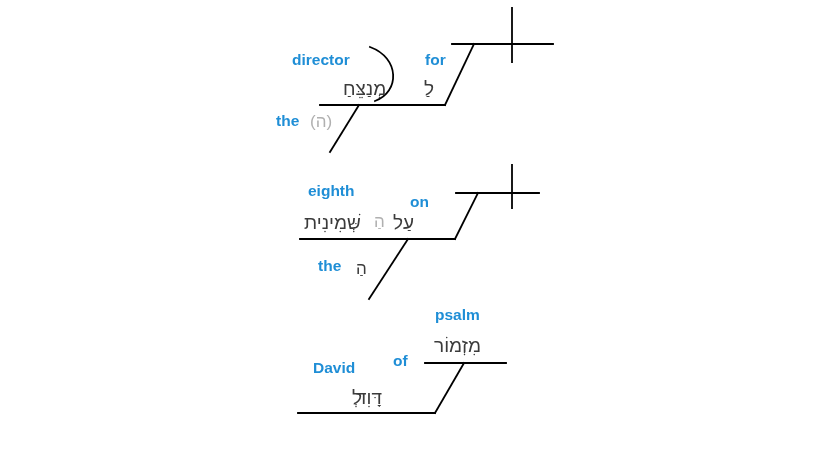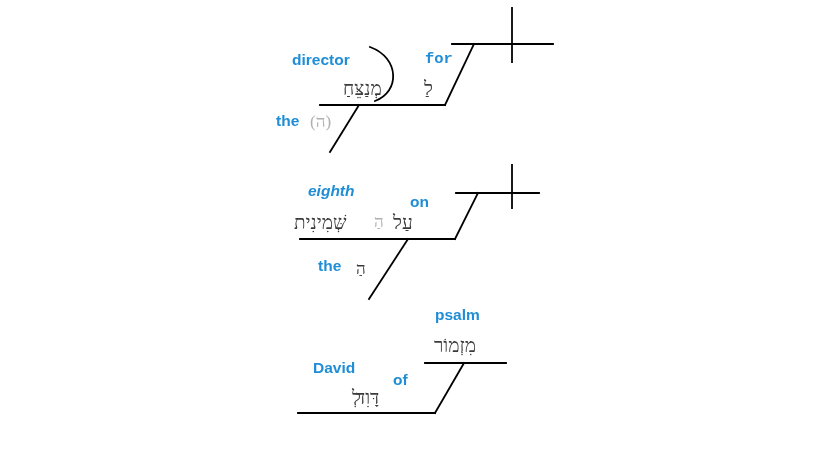--- a/index.html
+++ b/index.html
@@ -21,21 +21,21 @@
     line-height:1;
   }
   .heb{
     position:absolute;
     color:#3b3b3b;
     font-size:19px;
     white-space:nowrap;
     line-height:1;
     direction:rtl;
     unicode-bidi:bidi-override;
-    font-family:Liberation Serif, serif;
+    font-family:Liberation Sans, sans-serif;
     text-align:center;
   }
   .heb.faint{color:#b0b0b0;font-size:17px;}
   .heb.small{font-size:17px;}
 </style>
 </head>
 <body>
 
 <div id="diagram-root">
 
@@ -56,42 +56,42 @@
       <line x1="408" y1="239" x2="369" y2="299"></line>
 
       <line x1="425" y1="363" x2="506" y2="363"></line>
       <line x1="435" y1="413" x2="464" y2="363"></line>
       <line x1="298" y1="413" x2="435" y2="413"></line>
     </g>
   </svg>
 
   <div>
     <span class="gloss" style="left:292px;top:52px;">director</span>
-    <span class="gloss" style="left:425px;top:52px;font-family:Liberation Mono, monospace;">for</span>
+    <span class="gloss" style="left:425px;top:52px;">for</span>
     <span class="gloss" style="left:276px;top:113px;">the</span>
 
     <span class="heb" style="left:343px;top:79px;">מְנַצֵּחַ</span>
     <span class="heb" style="left:424px;top:79px;">לַ</span>
     <span class="heb faint" style="left:310px;top:113px;">(ה)</span>
   </div>
 
   <div>
-    <span class="gloss" style="left:308px;top:183px;font-style:italic;">eighth</span>
+    <span class="gloss" style="left:308px;top:183px;">eighth</span>
     <span class="gloss" style="left:410px;top:194px;">on</span>
     <span class="gloss" style="left:318px;top:258px;">the</span>
 
-    <span class="heb" style="left:294px;top:213px;">שְּׁמִינִית</span>
+    <span class="heb" style="left:304px;top:213px;">שְּׁמִינִית</span>
     <span class="heb faint small" style="left:374px;top:213px;">הַ</span>
     <span class="heb" style="left:393px;top:213px;">עַל</span>
     <span class="heb small" style="left:356px;top:260px;">הַ</span>
   </div>
 
   <div>
     <span class="gloss" style="left:435px;top:307px;text-align:right;">psalm</span>
     <span class="gloss" style="left:313px;top:360px;">David</span>
-    <span class="gloss" style="left:393px;top:372px;">of</span>
+    <span class="gloss" style="left:393px;top:353px;">of</span>
 
     <span class="heb" style="left:434px;top:336px;">מִזְמוֹר</span>
     <span class="heb" style="left:356px;top:388px;">דָּוִד</span>
     <span class="heb" style="left:352px;top:388px;">לְ</span>
   </div>
 
 </div>
 
 </body></html>

